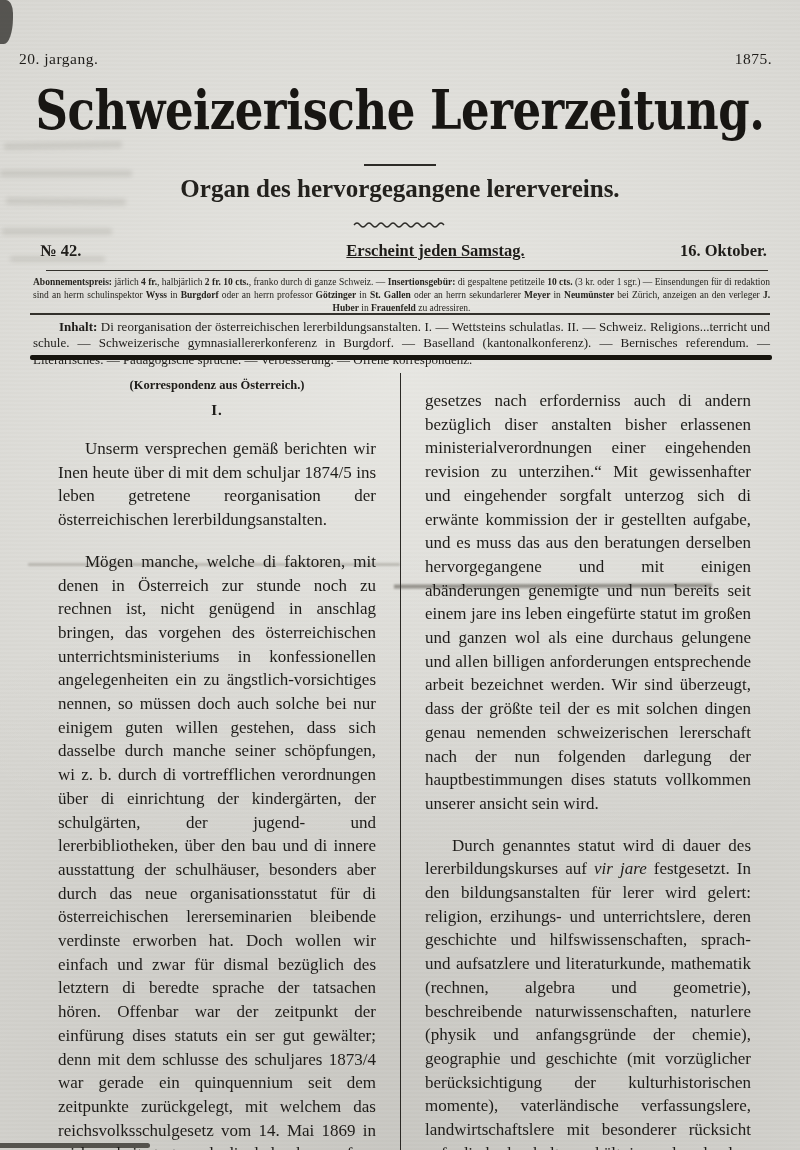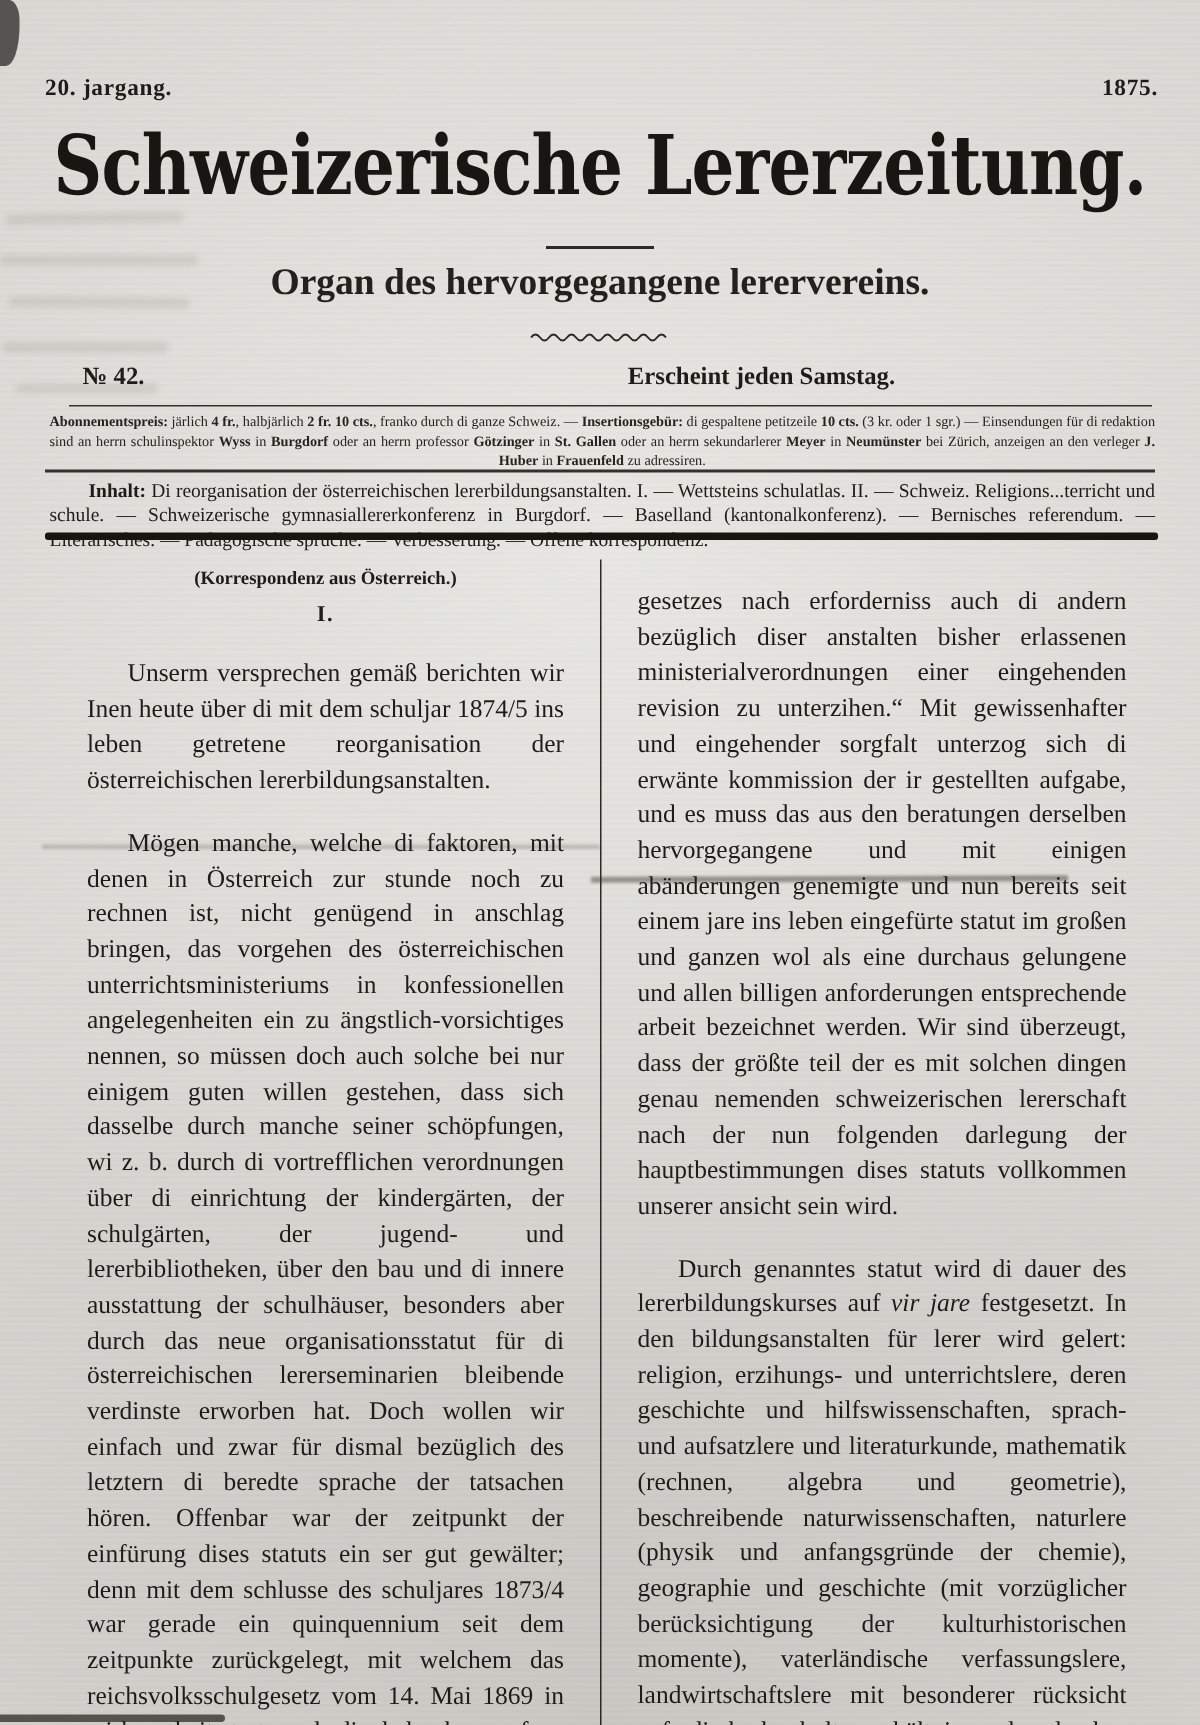--- a/index.html
+++ b/index.html
@@ -15,34 +15,34 @@
     overflow:hidden;
   }
   
   .ghost { position:absolute; background:#8f8d84; opacity:0.22; filter:blur(2px); border-radius:2px; }
   .mark-topleft { position:absolute; top:0; left:0; width:13px; height:44px; background:#35332f;
     border-radius:0 55% 70% 0 / 0 30% 60% 0; opacity:.8; }
   .fold-left { position:absolute; top:563px; left:28px; width:372px; height:3px; background:#97948b; opacity:.5; filter:blur(1px); }
   .fold-right { position:absolute; top:584px; left:394px; width:318px; height:4px; background:#55524a; opacity:.55; filter:blur(1.2px); transform:rotate(-0.2deg); }
   .mark-bottomleft { position:absolute; bottom:2px; left:0; width:150px; height:5px; background:#403d37; opacity:.85; border-radius:0 3px 3px 0; }
 
-  .vol-row { position:absolute; top:50px; left:30px; right:28px; display:flex; justify-content:space-between;
-    font-weight:bold; font-size:15.5px; letter-spacing:0.5px; }
+  .vol-row { position:absolute; top:50px; left:19px; right:28px; display:flex; justify-content:space-between;
+    font-weight:normal; font-size:15.5px; letter-spacing:0.5px; }
   .title { position:absolute; top:78px; left:0; right:0; margin:0; text-align:center;
     font-family:"DejaVu Serif", serif; font-weight:bold; font-size:45px; letter-spacing:-0.5px;
     transform:scaleY(1.22); transform-origin:50% 0; color:#181613; }
   .title-rule { position:absolute; top:164px; left:50%; transform:translateX(-50%); width:72px; height:2px; background:#2c2a26; }
   .subtitle { position:absolute; top:175px; left:0; right:0; margin:0; text-align:center;
     font-weight:bold; font-size:25px; color:#23211d; }
   .squiggle { position:absolute; top:220px; left:50%; transform:translateX(-50%); }
 
   .issue-row { position:absolute; top:241px; left:40px; right:33px; display:flex; align-items:baseline;
     font-weight:bold; font-size:16.5px; }
-  .issue-row .cell { flex:1;margin-left:15px; }
-  .issue-row .c { text-align:left; }
+  .issue-row .cell { flex:1; }
+  .issue-row .c { text-align:right;text-decoration:underline; }
   .issue-row .r { text-align:right; }
 
   .rule { position:absolute; background:#33312c; }
   .rule.thin  { top:270px; left:46px; right:32px; height:1px; }
   .rule.med   { top:313px; left:30px; right:30px; height:2px; }
   .rule.thick { top:355px; left:30px; right:28px; height:5px; background:#17150f; border-radius:2px; }
 
   .imprint { position:absolute; top:276px; left:33px; right:30px; margin:0;
     font-size:9.5px; line-height:13.2px; text-align:justify; text-align-last:center; color:#26241f; }
   .contents { position:absolute; top:319px; left:33px; right:30px; margin:0;
@@ -87,20 +87,21 @@
     <div class="title-rule"></div>
     <h2 class="subtitle">Organ des hervorgegangene lerervereins.</h2>
     <svg class="squiggle" width="96" height="8" viewBox="0 0 96 8">
       <path d="M2 5 Q5 1 8 5 T14 5 T20 5 T26 5 T32 5 T38 5 T44 5 T50 5 T56 5 T62 5 T68 5 T74 5 T80 5 T86 5 T92 5" stroke="#2c2a26" stroke-width="1.3" fill="none"></path>
     </svg>
   </header>
 
   <div class="issue-row">
     <span class="cell">№ 42.</span>
     <span class="cell c">Erscheint jeden Samstag.</span>
+    <span class="cell r">16. Oktober.</span>
   </div>
 
   <div class="rule thin"></div>
 
   <p class="imprint"><span class="b">Abonnementspreis:</span><span> järlich </span><span class="b">4 fr.</span><span>, halbjärlich </span><span class="b">2 fr. 10 cts.</span><span>, franko durch di ganze Schweiz. — </span><span class="b">Insertionsgebür:</span><span> di gespaltene petitzeile </span><span class="b">10 cts.</span><span> (3 kr. oder 1 sgr.) — Einsendungen für di redaktion sind an herrn schulinspektor </span><span class="b">Wyss</span><span> in </span><span class="b">Burgdorf</span><span> oder an herrn professor </span><span class="b">Götzinger</span><span> in </span><span class="b">St. Gallen</span><span> oder an herrn sekundarlerer </span><span class="b">Meyer</span><span> in </span><span class="b">Neumünster</span><span> bei Zürich, anzeigen an den verleger </span><span class="b">J. Huber</span><span> in </span><span class="b">Frauenfeld</span><span> zu adressiren.</span></p>
 
   <div class="rule med"></div>
 
   <p class="contents"><span class="b">Inhalt:</span><span> Di reorganisation der österreichischen lererbildungsanstalten. I. — Wettsteins schulatlas. II. — Schweiz. Religions...terricht und schule. — Schweizerische gymnasiallererkonferenz in Burgdorf. — Baselland (kantonalkonferenz). — Bernisches referendum. — Literarisches. — Pädagogische sprüche. — Verbesserung. — Offene korrespondenz.</span></p>
 

